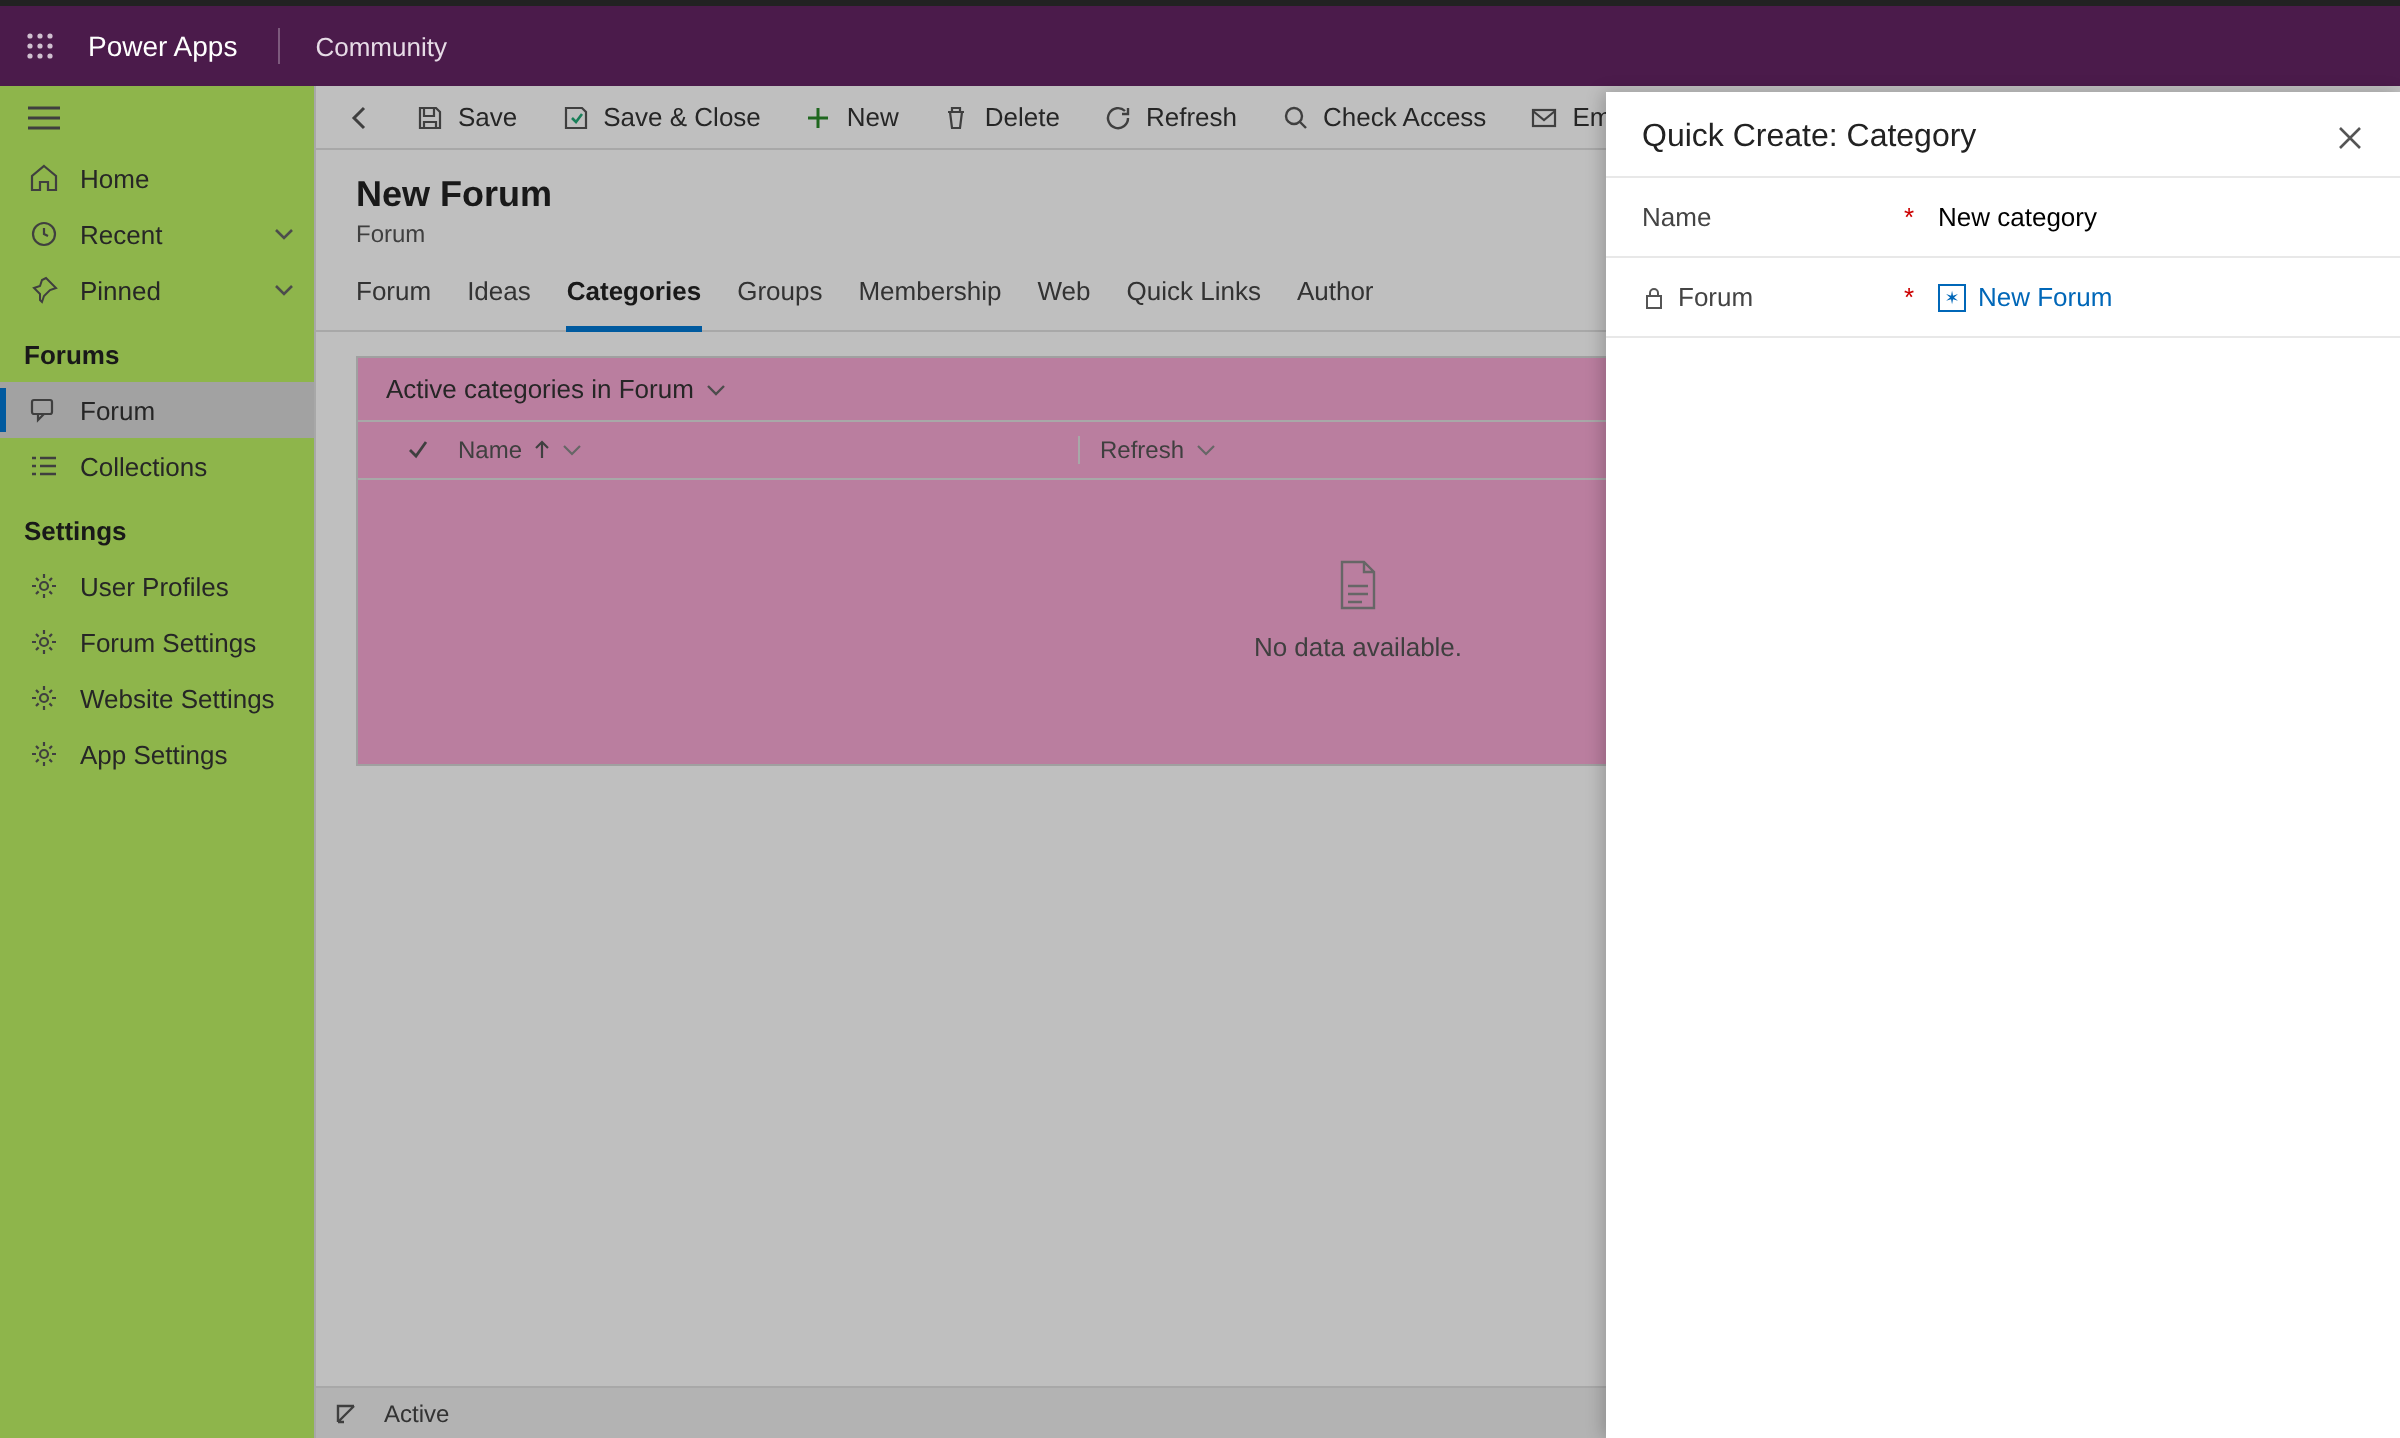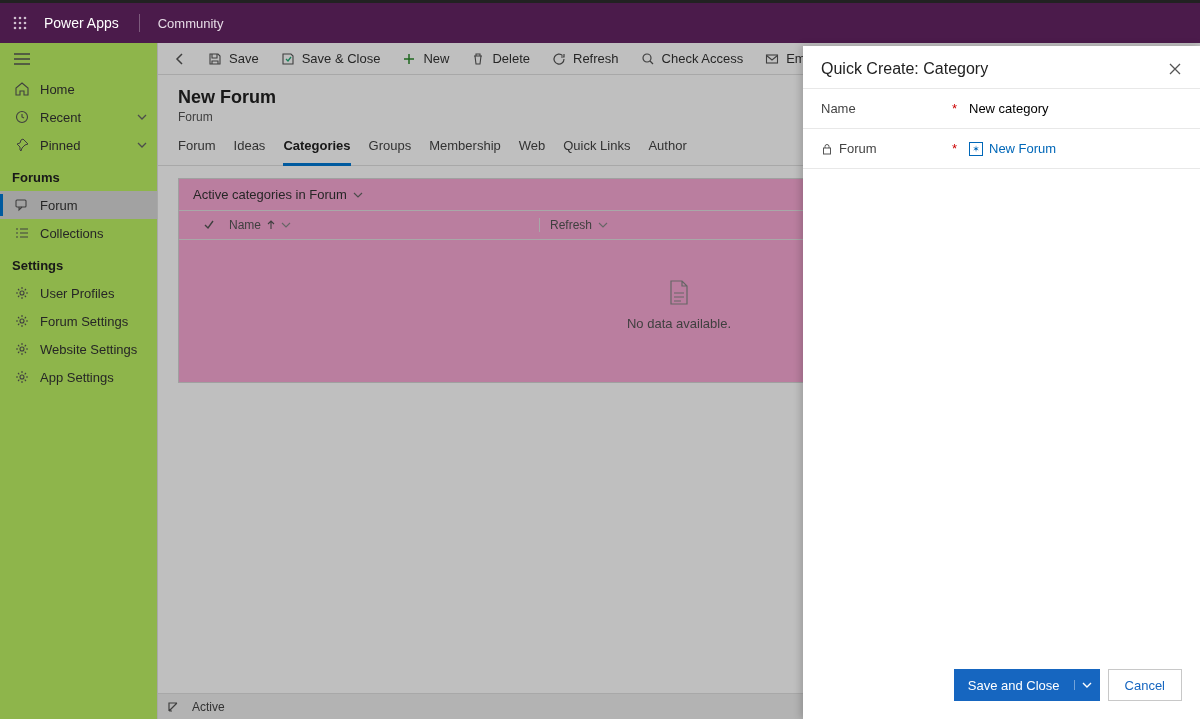--- a/index.html
+++ b/index.html
@@ -369,25 +369,14 @@
             <span>Forum</span>
           </span>
           <span class="field-req">*</span>
         </div>
         <div class="field-value link">
           <span class="lookup-ic">✶</span>
           <span>New Forum</span>
         </div>
       </div>
     </div>
-    <div class="panel-foot">
-      <button class="btn-primary split">
-        <span class="lbl">Save and Close</span>
-        <span class="dd">
-          <svg width="10" height="10" viewBox="0 0 10 10">
-              <path d="M1 3l4 4 4-4" stroke="#fff" fill="none" stroke-width="1.4"></path>
-            </svg>
-        </span>
-      </button>
-      <button class="btn-secondary">Cancel</button>
-    </div>
   </div>
 </div>
 
 </body></html>

